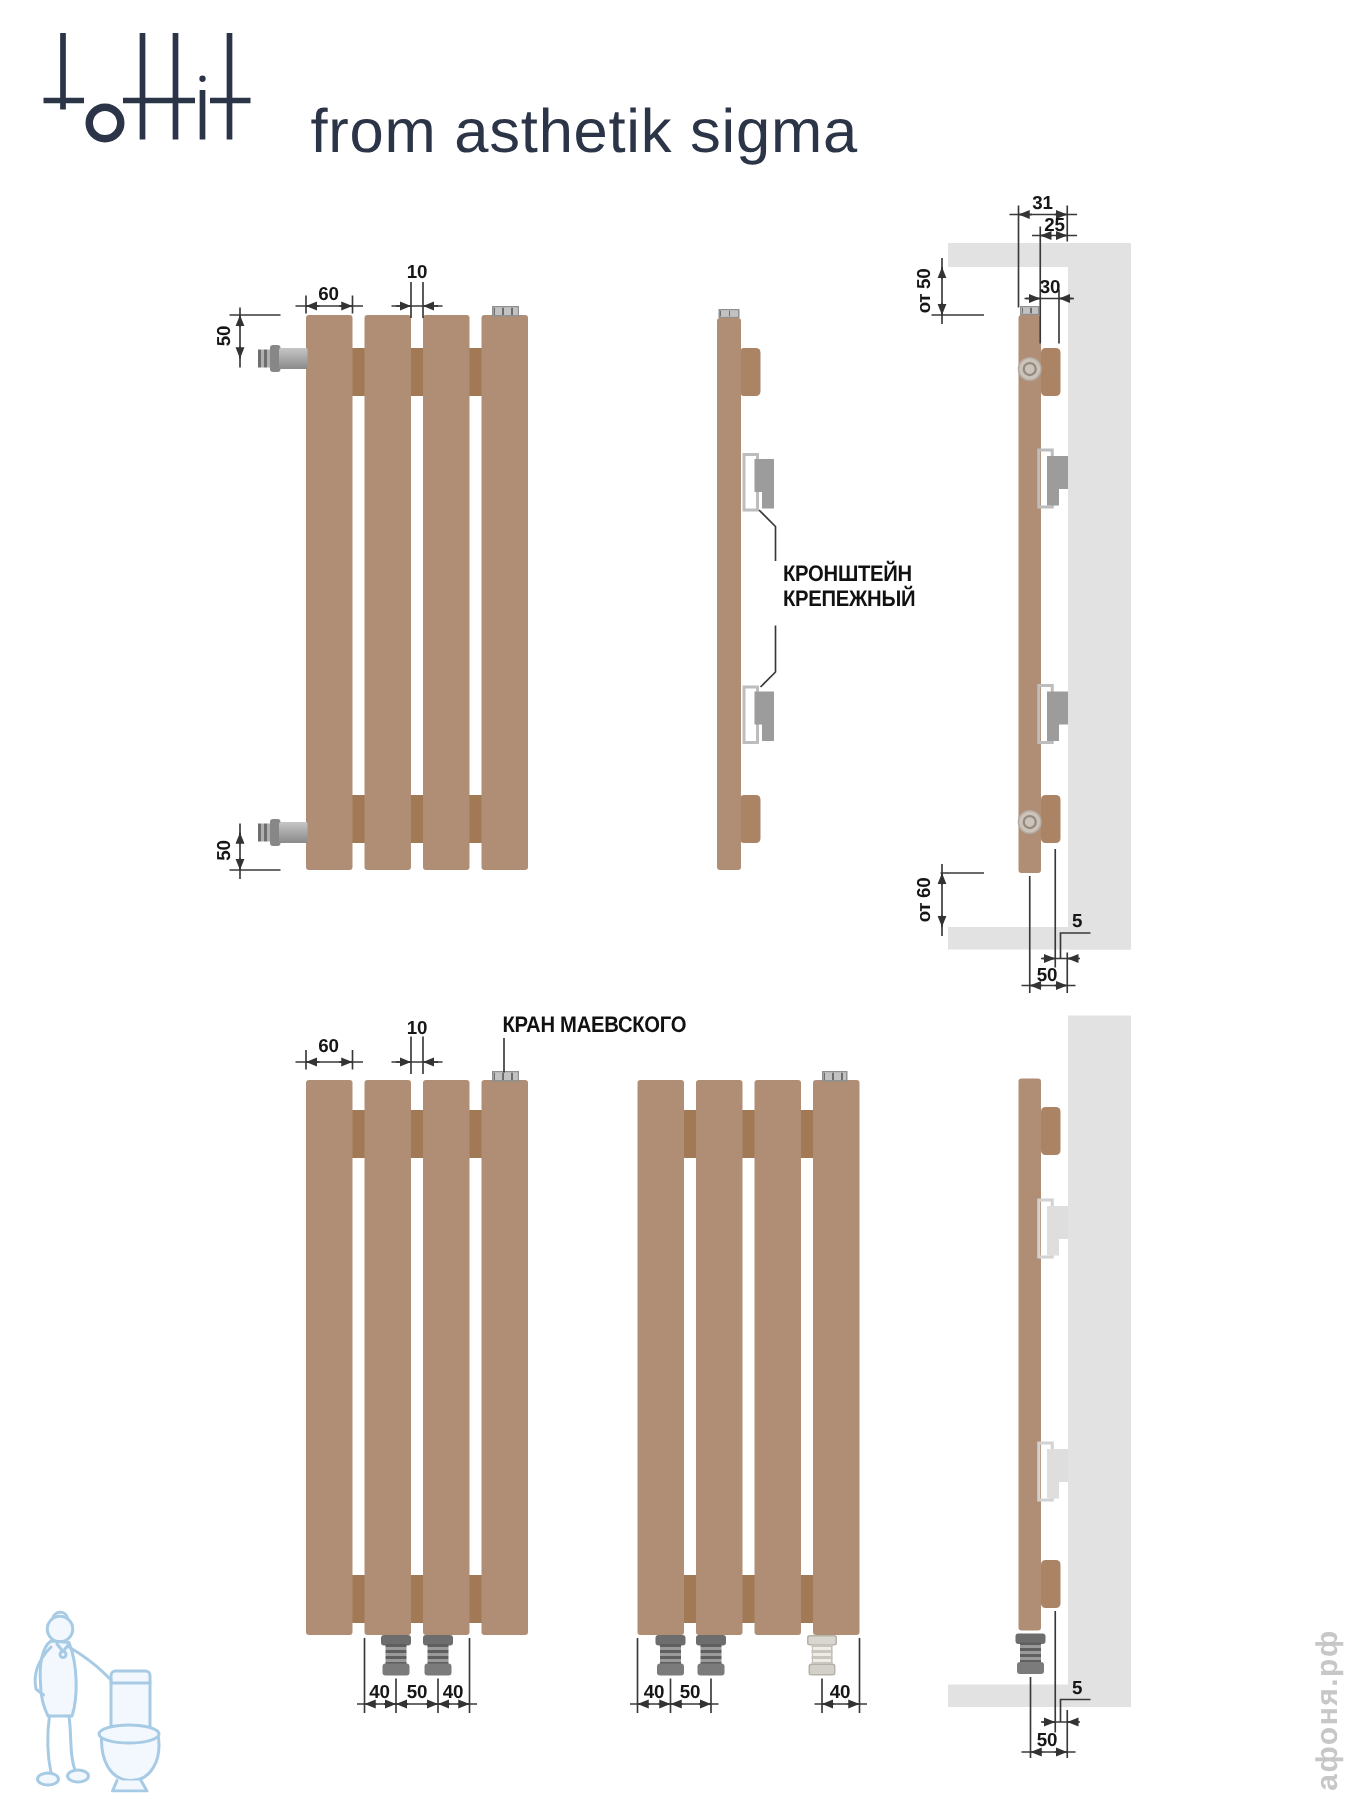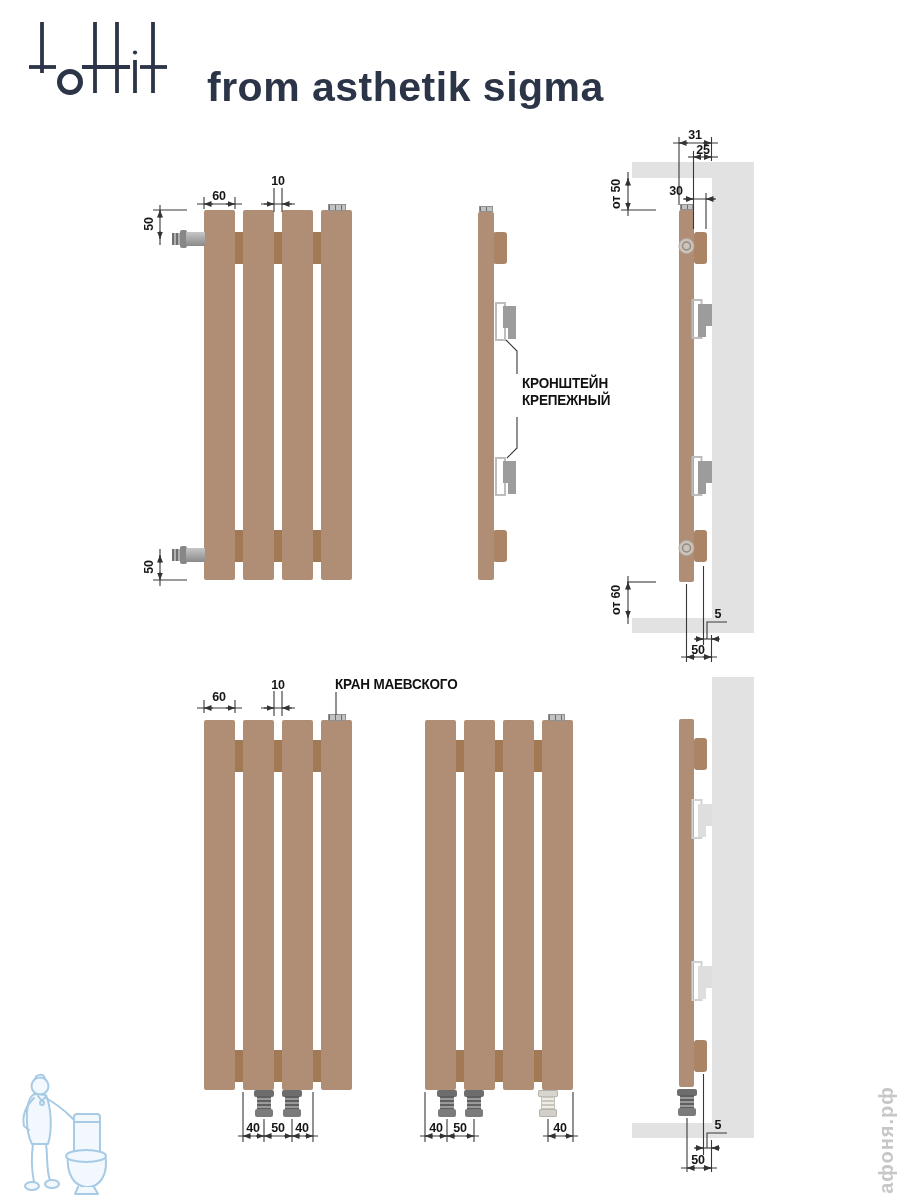--- a/index.html
+++ b/index.html
@@ -28,21 +28,21 @@
   .vv-nut{position:absolute;top:19px;left:1px;width:18px;height:8px;background:#7b7b7b;border-radius:2px;}
   .valve-v.light .vv-collar{background:#d9d6cf;box-shadow:inset 0 0 0 1px #b5b2aa;}
   .valve-v.light .vv-body{background:repeating-linear-gradient(180deg,#c9c6bf 0 2px,#efece5 2px 4px);box-shadow:inset 0 0 0 1px #c4c1b9;}
   .valve-v.light .vv-nut{background:#d3d0c9;box-shadow:inset 0 0 0 1px #b5b2aa;}
   
   .lbl{position:absolute;transform:translate(-50%,-50%);font-weight:bold;font-size:12.5px;
        color:#161616;white-space:nowrap;letter-spacing:-0.2px;}
   .lbl.rot{transform:translate(-50%,-50%) rotate(-90deg);}
   .callout{position:absolute;font-weight:bold;font-size:15px;line-height:17px;color:#111111;
        transform:scaleX(0.9);transform-origin:left top;white-space:nowrap;letter-spacing:-0.2px;}
-  .tagline{position:absolute;left:207px;top:64px;font-size:41px;font-weight:700;
+  .tagline{position:absolute;left:207px;top:64px;font-size:41px;font-weight:400;
        color:#2b3547;letter-spacing:0.5px;white-space:nowrap;}
   .watermark{position:absolute;left:886px;top:1140px;transform:translate(-50%,-50%) rotate(-90deg);
        font-size:20px;font-weight:bold;color:#c7c7c7;letter-spacing:1px;white-space:nowrap;}
   .sr{position:absolute;width:1px;height:1px;overflow:hidden;clip:rect(0 0 0 0);}
   svg.lines{position:absolute;left:0;top:0;}
 </style>
 </head>
 <body>
 
 <svg class="abs" style="left:24px;top:14px" width="160" height="95" viewBox="0 0 160 95">
@@ -313,21 +313,21 @@
   </g>
 </svg>
 
 <span class="lbl" style="left:219px;top:196px;">60</span>
 <span class="lbl" style="left:278px;top:181px;">10</span>
 <span class="lbl rot" style="left:149px;top:224px;">50</span>
 <span class="lbl rot" style="left:149px;top:567px;">50</span>
 
 <span class="lbl" style="left:695px;top:135px;">31</span>
 <span class="lbl" style="left:703px;top:150px;">25</span>
-<span class="lbl" style="left:676px;top:191px;">30</span>
+<span class="lbl" style="left:700px;top:191px;">30</span>
 <span class="lbl rot" style="left:616px;top:194px;">от 50</span>
 <span class="lbl rot" style="left:616px;top:600px;">от 60</span>
 <span class="lbl" style="left:718px;top:614px;">5</span>
 <span class="lbl" style="left:698px;top:650px;">50</span>
 
 <span class="lbl" style="left:219px;top:697px;">60</span>
 <span class="lbl" style="left:278px;top:685px;">10</span>
 <span class="lbl" style="left:253px;top:1128px;">40</span>
 <span class="lbl" style="left:278px;top:1128px;">50</span>
 <span class="lbl" style="left:302px;top:1128px;">40</span>

